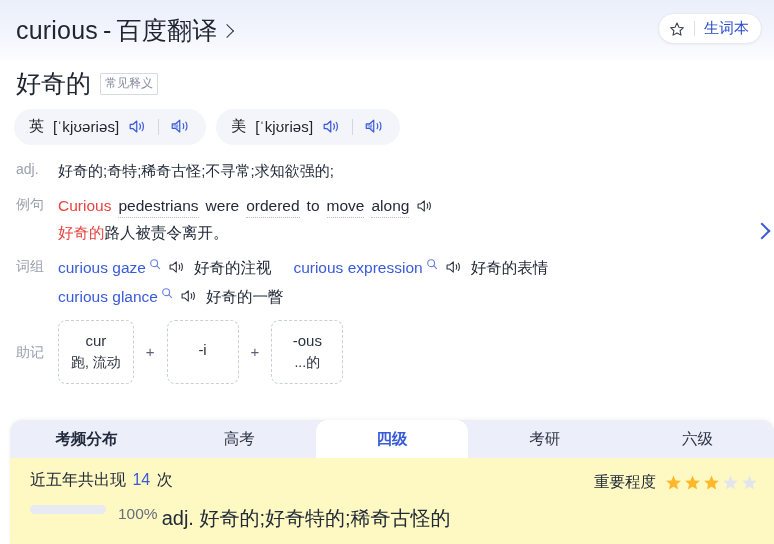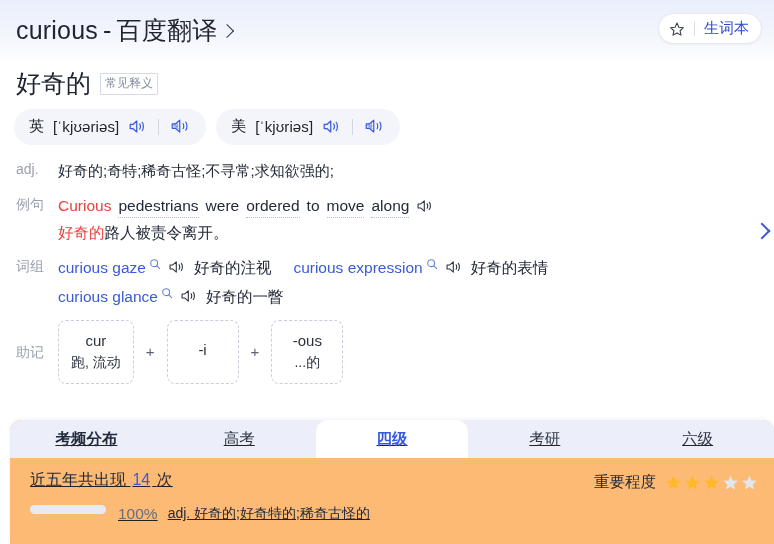--- a/index.html
+++ b/index.html
@@ -127,26 +127,25 @@
     width: 12px; height: 12px;
     border-right: 2px solid #3a5bd9;
     border-top: 2px solid #3a5bd9;
     transform: rotate(45deg);
   }
 
   
   .panel {
     position: absolute; left: 10px; top: 420px;
     width: 764px; height: 124px;
-    background: #fdba74;
+    background: #fef9c3;
     border-top-left-radius: 12px;
     border-top-right-radius: 12px;
     box-shadow: 0 -1px 4px rgba(40,50,90,.06);
     overflow: hidden;
-    text-decoration: underline;
   }
   .tabstrip {
     display: flex; height: 38px;
     background: #eceffa;
     border-top-left-radius: 12px;
   }
   .tab {
     flex: 1 1 0;
     display:flex; align-items:center; justify-content:center;
     font-size: 15.5px; color:#3d4椎; position: relative;
@@ -171,21 +170,21 @@
   .stars { display:flex; gap:2px; }
   .star-f, .star-e { width:17px; height:17px; display:block; }
 
   .bar-line { display:flex; align-items:flex-start; margin-top: 14px; }
   .bar-track {
     width: 76px; height: 9px; border-radius: 5px;
     background: #e8eaf2; overflow:hidden;
   }
   .bar-fill { height:100%; background:#4a6cf0; border-radius:5px; }
   .bar-pct { font-size:15.5px; color:#666d7d; margin-left: 12px; }
-  .bar-def { font-size:14px; color:#222a38; margin-left: 10px; }
+  .bar-def { font-size:20px; color:#222a38; margin-left: 4px; }
 </style>
 </head>
 <body>
 
 <div id="root">
 
   <div class="header">
     <div class="header-title">
       <span class="en">curious</span>
       <span class="dash">-</span>

